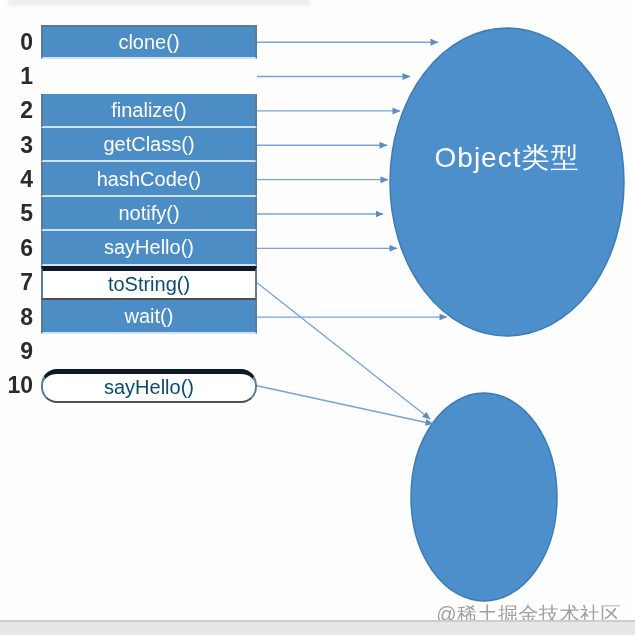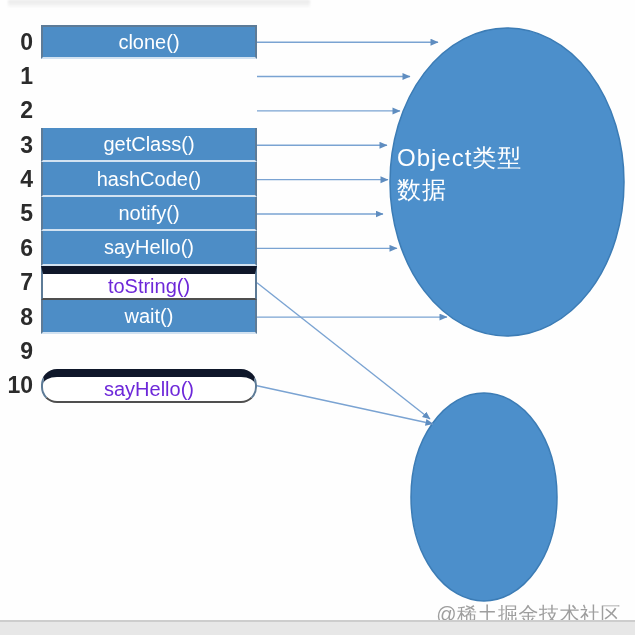--- a/index.html
+++ b/index.html
@@ -28,29 +28,29 @@
     flex:1;box-sizing:border-box;
     display:flex;align-items:center;justify-content:center;
     background:var(--row-blue,#4d8dc6);color:#fff;
     font-size:20px;line-height:1;
     border-left:2px solid #5d7b97;border-right:2px solid #5d7b97;
     border-bottom:2px solid rgba(255,255,255,.75);
   }
   .vrow:first-child .cell{border-top:2px solid #5d7b97;}
   .vrow:last-child .cell{border-bottom:2px solid #5d7b97;border-radius:16px;}
   .vrow.own .cell{
-    background:#fff;color:#6d28d9;
-    border-top:8px solid #0f172a;border-bottom:2px solid #4f4f4f;text-align:center;
+    background:#fff;color:#0c4a6e;
+    border-top:5px solid #0f172a;border-bottom:2px solid #4f4f4f;text-align:center;
   }
   
   #gfx{position:absolute;left:0;top:0;width:635px;height:635px;}
   
   .node-label{
-    position:absolute;color:#fff;
-    font-size:24px;line-height:32px;letter-spacing:1px;pointer-events:none;
+    position:absolute;text-align:center;color:#fff;
+    font-size:28px;line-height:32px;letter-spacing:1px;pointer-events:none;
   }
   #object-label{left:397px;top:142px;width:220px;}
   #dog-label{left:409px;top:469px;width:150px;line-height:31px;}
   
   #watermark{
     position:absolute;right:14px;top:601px;
     font-size:20px;color:#9e9e9e;letter-spacing:.5px;
   }
   #bottom-bar{
     position:absolute;left:0;top:620px;width:635px;height:15px;
@@ -87,20 +87,21 @@
   <div id="vtable">
       <div class="vrow">
         <span class="idx">0</span>
         <div class="cell">clone()</div>
       </div>
       <div class="vrow">
         <span class="idx">1</span>
       </div>
       <div class="vrow">
         <span class="idx">2</span>
+        <div class="cell">finalize()</div>
       </div>
       <div class="vrow">
         <span class="idx">3</span>
         <div class="cell">getClass()</div>
       </div>
       <div class="vrow">
         <span class="idx">4</span>
         <div class="cell">hashCode()</div>
       </div>
       <div class="vrow">
@@ -123,21 +124,20 @@
         <span class="idx">9</span>
       </div>
       <div class="vrow own">
         <span class="idx">10</span>
         <div class="cell">sayHello()</div>
       </div>
     </div>
 
   <div class="node-label" id="object-label">
     <div>Object类型</div>
-    <div>数据</div>
   </div>
 
 
   <div id="watermark">@稀土掘金技术社区</div>
 
   <div id="bottom-bar"></div>
 
 </div>
 
 </body></html>

